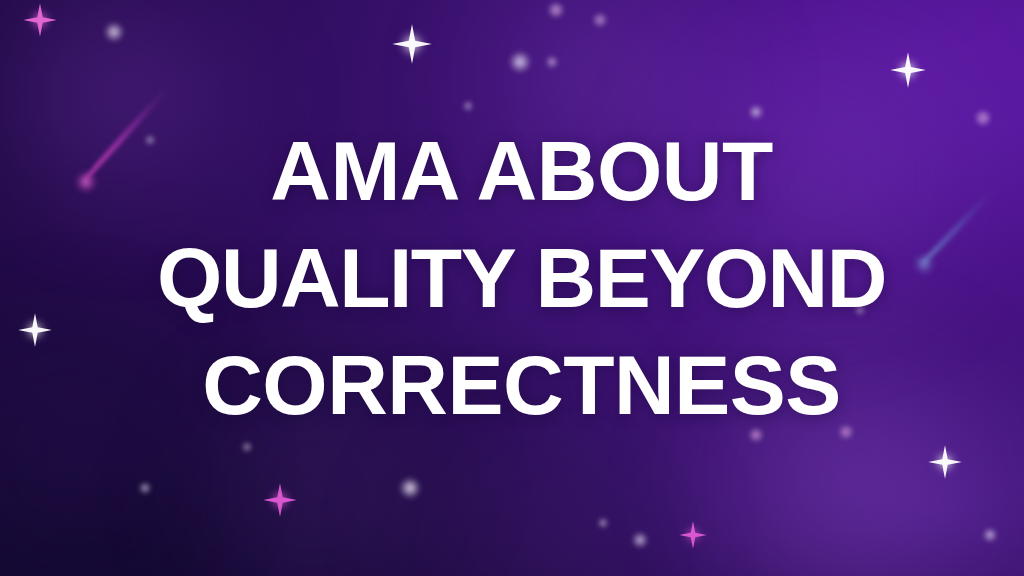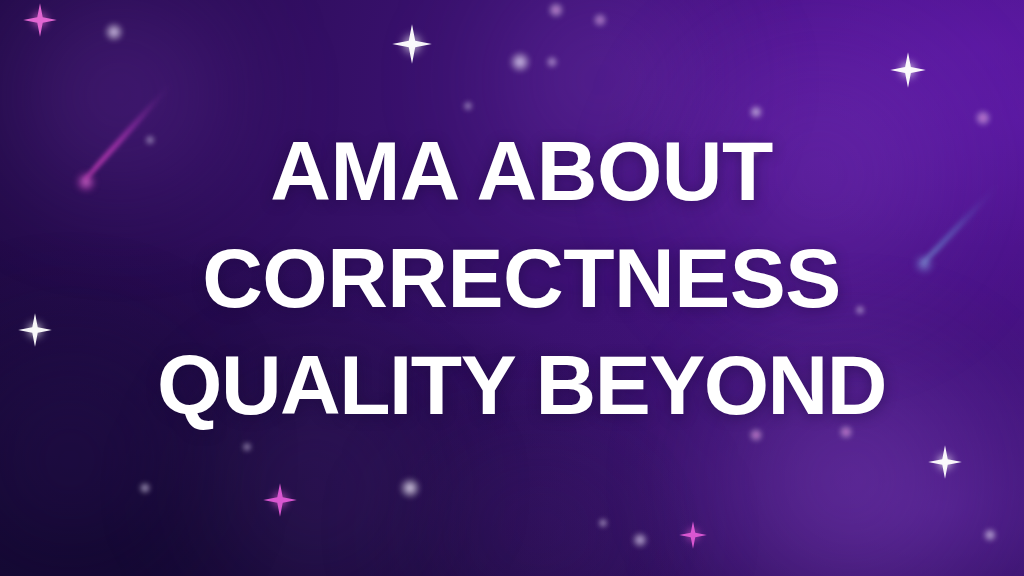--- a/index.html
+++ b/index.html
@@ -229,17 +229,17 @@
       <div class="dot" style="left: 990px; top: 535px; width: 14px; height: 14px; color: rgb(207, 192, 234);"></div>
       <div class="dot" style="left: 145px; top: 488px; width: 12px; height: 12px; color: rgb(185, 166, 220);"></div>
       <div class="dot" style="left: 860px; top: 310px; width: 10px; height: 10px; color: rgb(185, 166, 220);"></div>
       <div class="dot" style="left: 247px; top: 447px; width: 10px; height: 10px; color: rgb(168, 150, 207);"></div>
       <div class="dot" style="left: 150px; top: 140px; width: 10px; height: 10px; color: rgb(162, 143, 206);"></div>
       <div class="dot" style="left: 468px; top: 106px; width: 10px; height: 10px; color: rgb(162, 143, 206);"></div>
     </div>
 
   <div class="title-wrap">
     <span class="title-line line1">AMA ABOUT</span>
+    <span class="title-line line2">QUALITY BEYOND</span>
     <span class="title-line line3">CORRECTNESS</span>
-    <span class="title-line line2">QUALITY BEYOND</span>
   </div>
 
 </div>
 
 </body></html>

